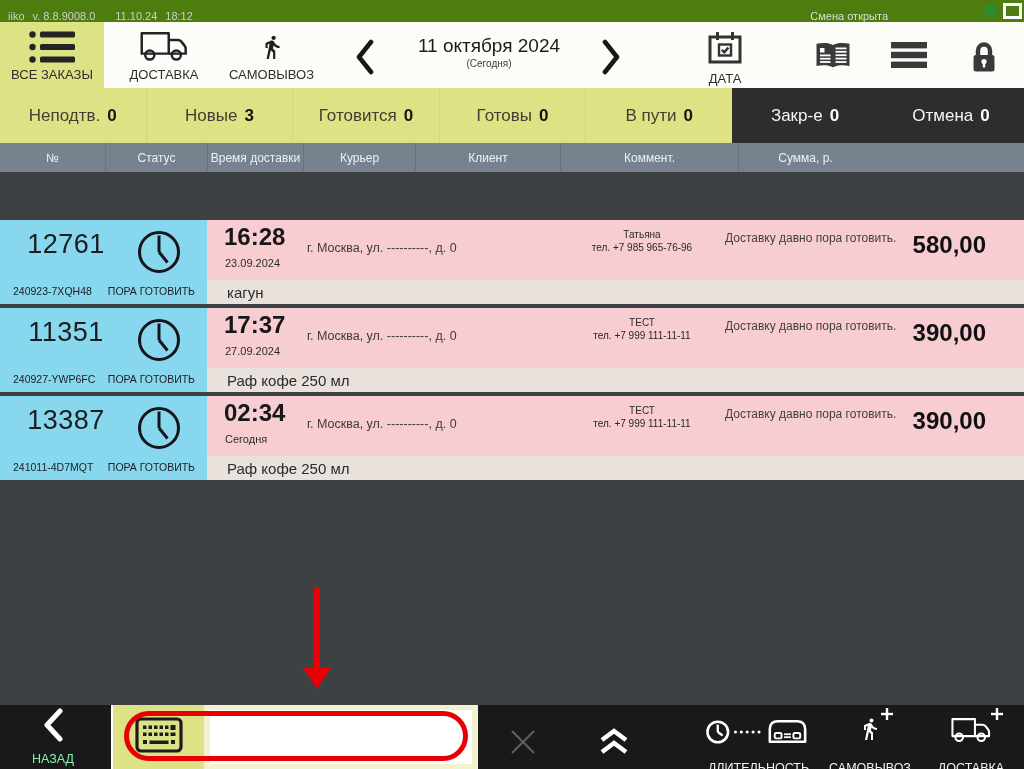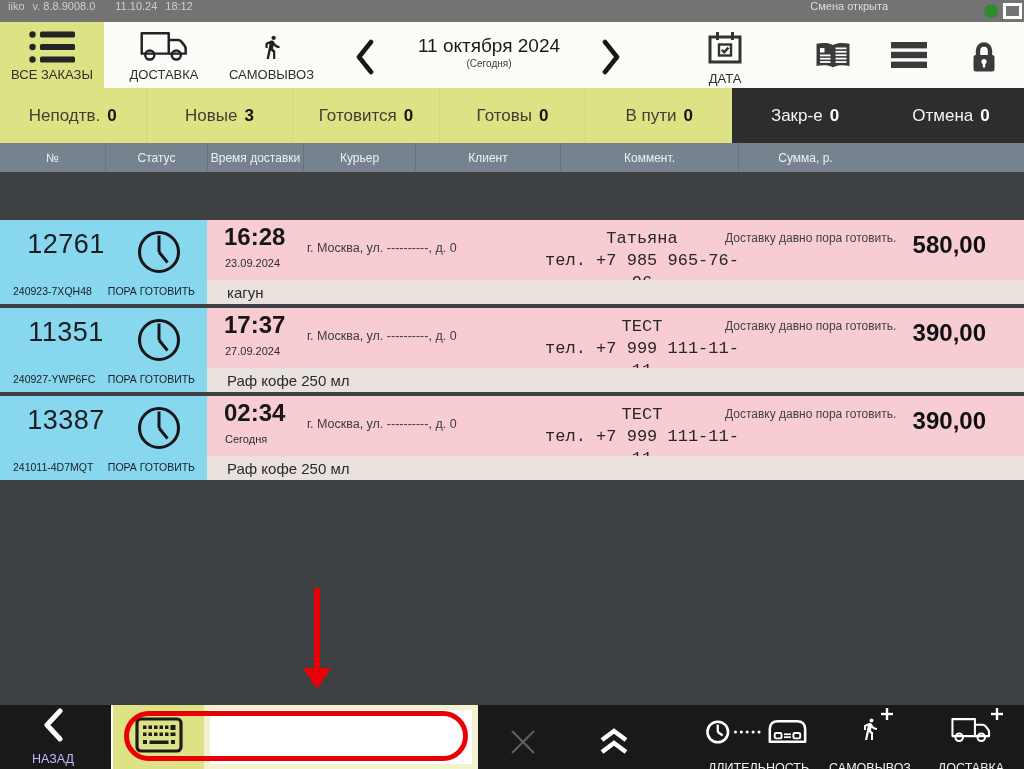--- a/index.html
+++ b/index.html
@@ -1,22 +1,22 @@
 <!DOCTYPE html>
 <html><head>
 <meta charset="utf-8">
 <style>
   * { margin:0; padding:0; box-sizing:border-box; }
   html,body { width:1024px; height:769px; overflow:hidden; }
   body { font-family:"Liberation Sans", sans-serif; }
   .screen { position:relative; width:1024px; height:769px; background:#3e4143; overflow:hidden; }
 
   
-  .topbar { position:relative; height:22px; background:#737373; color:#cfcfcf; font-size:11px;
-            display:flex; align-items:flex-start; }
+  .topbar { position:relative; height:22px; background:#4d7c0f; color:#cfcfcf; font-size:11px;
+            display:flex; align-items:flex-end; }
   .topbar .brand { margin-left:8px; }
   .topbar .ver { margin-left:8px; }
   .topbar .tdate { margin-left:20px; }
   .topbar .ttime { margin-left:8px; }
   .topbar .shift { position:absolute; right:136px; color:#dedede; }
   .topbar .dot { position:absolute; right:26px; top:4px; width:14px; height:14px; border-radius:50%; background:#2f8b2f; }
   .topbar .winbox { position:absolute; right:2px; top:3px; width:19px; height:16px; border:3px solid #fff; background:transparent; }
 
   
   .toolbar { position:relative; height:66px; background:#fcfcf9; }
@@ -61,30 +61,30 @@
   .row { position:relative; height:84px; margin-bottom:4px; }
   .cell-status { position:absolute; left:0; top:0; width:207px; height:84px; background:#87d8ee; }
   .order-num { position:absolute; left:0; top:9px; width:132px; text-align:center; font-size:27px; font-weight:300; color:#1d1d1f; letter-spacing:0.5px; }
   .clockwrap { position:absolute; left:136px; top:9px; width:46px; height:46px; }
   .order-code { position:absolute; left:13px; bottom:7px; font-size:10.5px; color:#1c1c1e; }
   .order-status { position:absolute; right:12px; bottom:7px; font-size:10.5px; color:#1c1c1e; }
   .cell-main { position:absolute; left:207px; right:0; top:0; height:60px; background:#f8cdd2; }
   .otime { position:absolute; left:17px; top:3px; font-size:24px; font-weight:bold; color:#17171a; }
   .odate { position:absolute; left:18px; top:37px; font-size:11px; color:#2c2c2e; }
   .oaddr { position:absolute; left:100px; top:21px; font-size:12.5px; color:#3a3a3c; white-space:nowrap; }
-  .oclient { position:absolute; left:330px; top:8px; width:210px; text-align:center; font-size:17px; color:#27272a; line-height:1.3;font-family:Liberation Mono, monospace; }
+  .oclient { position:absolute; left:330px; top:8px; width:210px; text-align:center; font-size:10px; color:#27272a; line-height:1.3; }
   .ocomment { position:absolute; left:518px; top:10px; width:172px; font-size:12px; color:#3f3f41; line-height:1.4; }
   .osum { position:absolute; right:38px; top:11px; font-size:24px; font-weight:bold; color:#101012; }
   .cell-sub { position:absolute; left:207px; right:0; bottom:0; height:24px; background:#e8e1dc;
               display:flex; align-items:center; padding-left:20px; font-size:15px; color:#2b2b2d; }
 
   
   .bottombar { position:absolute; left:0; bottom:0; width:1024px; height:64px; background:#191919; }
   .bb-back { position:absolute; left:0; top:0; width:106px; height:64px; display:flex; flex-direction:column; align-items:center; justify-content:center; }
-  .bb-back .blabel { color:#c4b5fd; font-size:12.5px; margin-top:10px;text-align:center; }
+  .bb-back .blabel { color:#86efac; font-size:12.5px; margin-top:10px;text-align:center; }
   .bb-kb { position:absolute; left:111px; top:0; width:93px; height:64px; background:#dde284; border-left:2px solid #ffffff;
            display:flex; align-items:center; justify-content:center; }
   .bb-inputwrap { position:absolute; left:204px; top:0; width:274px; height:64px; background:#f2f2cf; padding:5px 6px; }
   .bb-inputwrap input { width:100%; height:100%; border:none; outline:none; background:#ffffff; font-size:16px; font-family:"Liberation Sans",sans-serif; }
   .bb-x { position:absolute; left:506px; top:20px; width:34px; height:34px; }
   .bb-up { position:absolute; left:598px; top:23px; width:32px; height:27px; }
   .bb-group { position:absolute; top:7px; text-align:center; }
   .bb-group .gicon { height:36px; display:flex; align-items:flex-end; justify-content:center; }
   .bb-group .glabel { color:#f2f2f2; font-size:12.5px; margin-top:13px; white-space:nowrap; }
   .bb-duration { left:686px; width:145px; }

